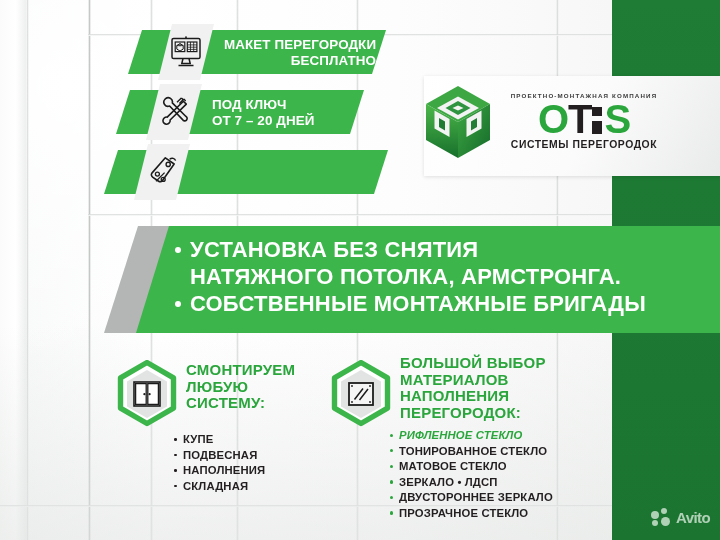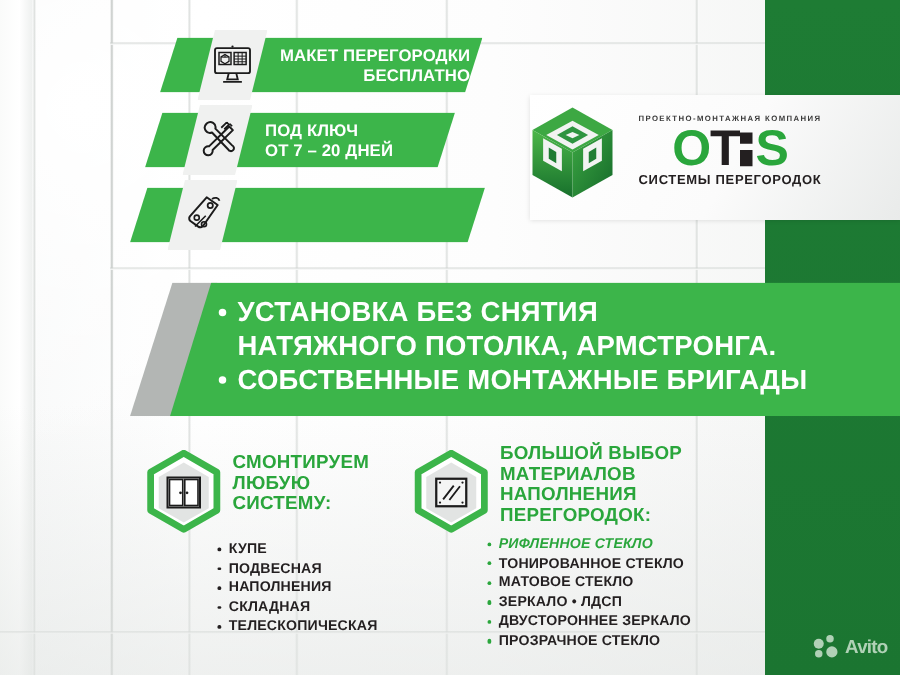--- a/index.html
+++ b/index.html
@@ -220,21 +220,20 @@
       </svg>
     </div>
     <div class="feat-head" style="left:186px;top:362px;width:130px;">СМОНТИРУЕМ
 ЛЮБУЮ
 СИСТЕМУ:</div>
     <div class="feat-list" style="left:174px;top:432px;">
       <div class="row">КУПЕ</div>
       <div class="row">ПОДВЕСНАЯ</div>
       <div class="row">НАПОЛНЕНИЯ</div>
       <div class="row">СКЛАДНАЯ</div>
-      <div class="row">ТЕЛЕСКОПИЧЕСКАЯ</div>
     </div>
   </div>
 
   <div class="feat">
     <div class="hex" style="left:330px;top:360px;">
       <svg width="62" height="68" viewBox="0 0 62 68">
         <path d="M31 2.5 57.5 17.8v30.4L31 63.5 4.5 48.2V17.8z" fill="#ffffff" stroke="#3cb54a" stroke-width="5.4" stroke-linejoin="round"></path>
         <path d="M31 10 51 21.5v25L31 58 11 46.5v-25z" fill="#e2e4e3"></path>
         <rect x="19" y="23" width="24" height="22" fill="#f4f5f4" stroke="#1c1c1c" stroke-width="1.8"></rect>
         <path d="M24.5 39.5 33 28.5M29.5 40 38 29" stroke="#1c1c1c" stroke-width="1.5"></path>

